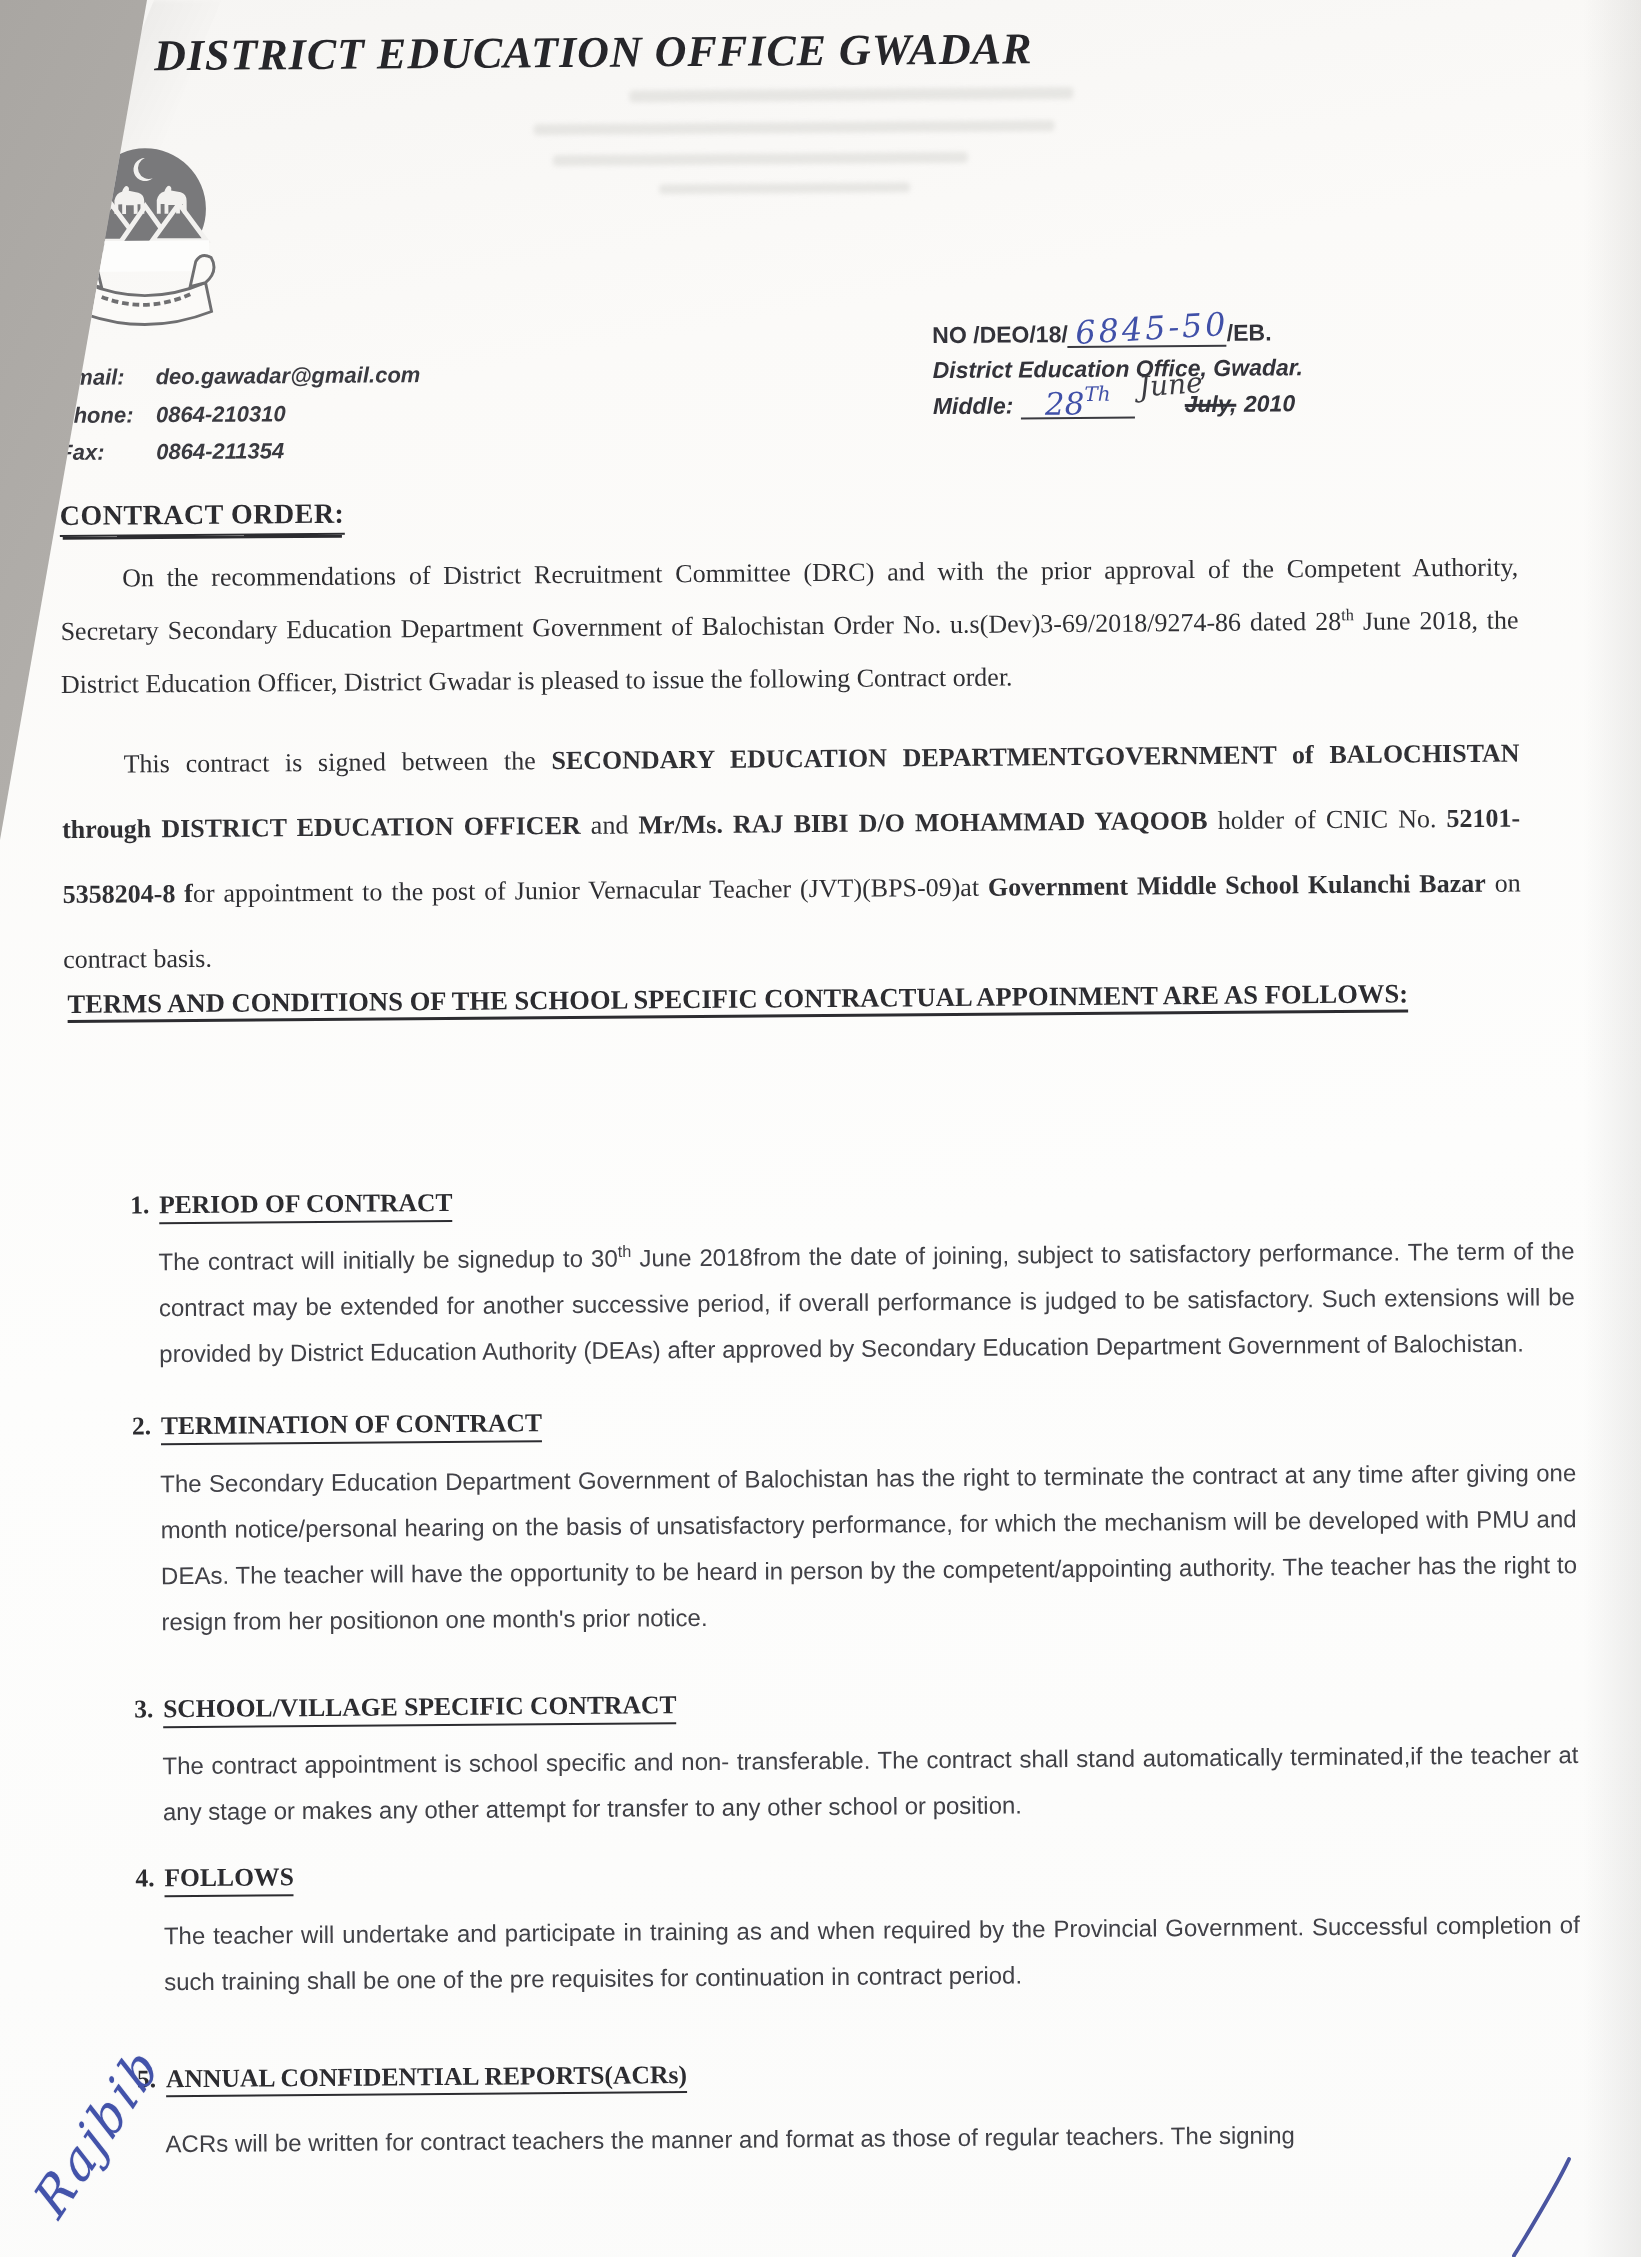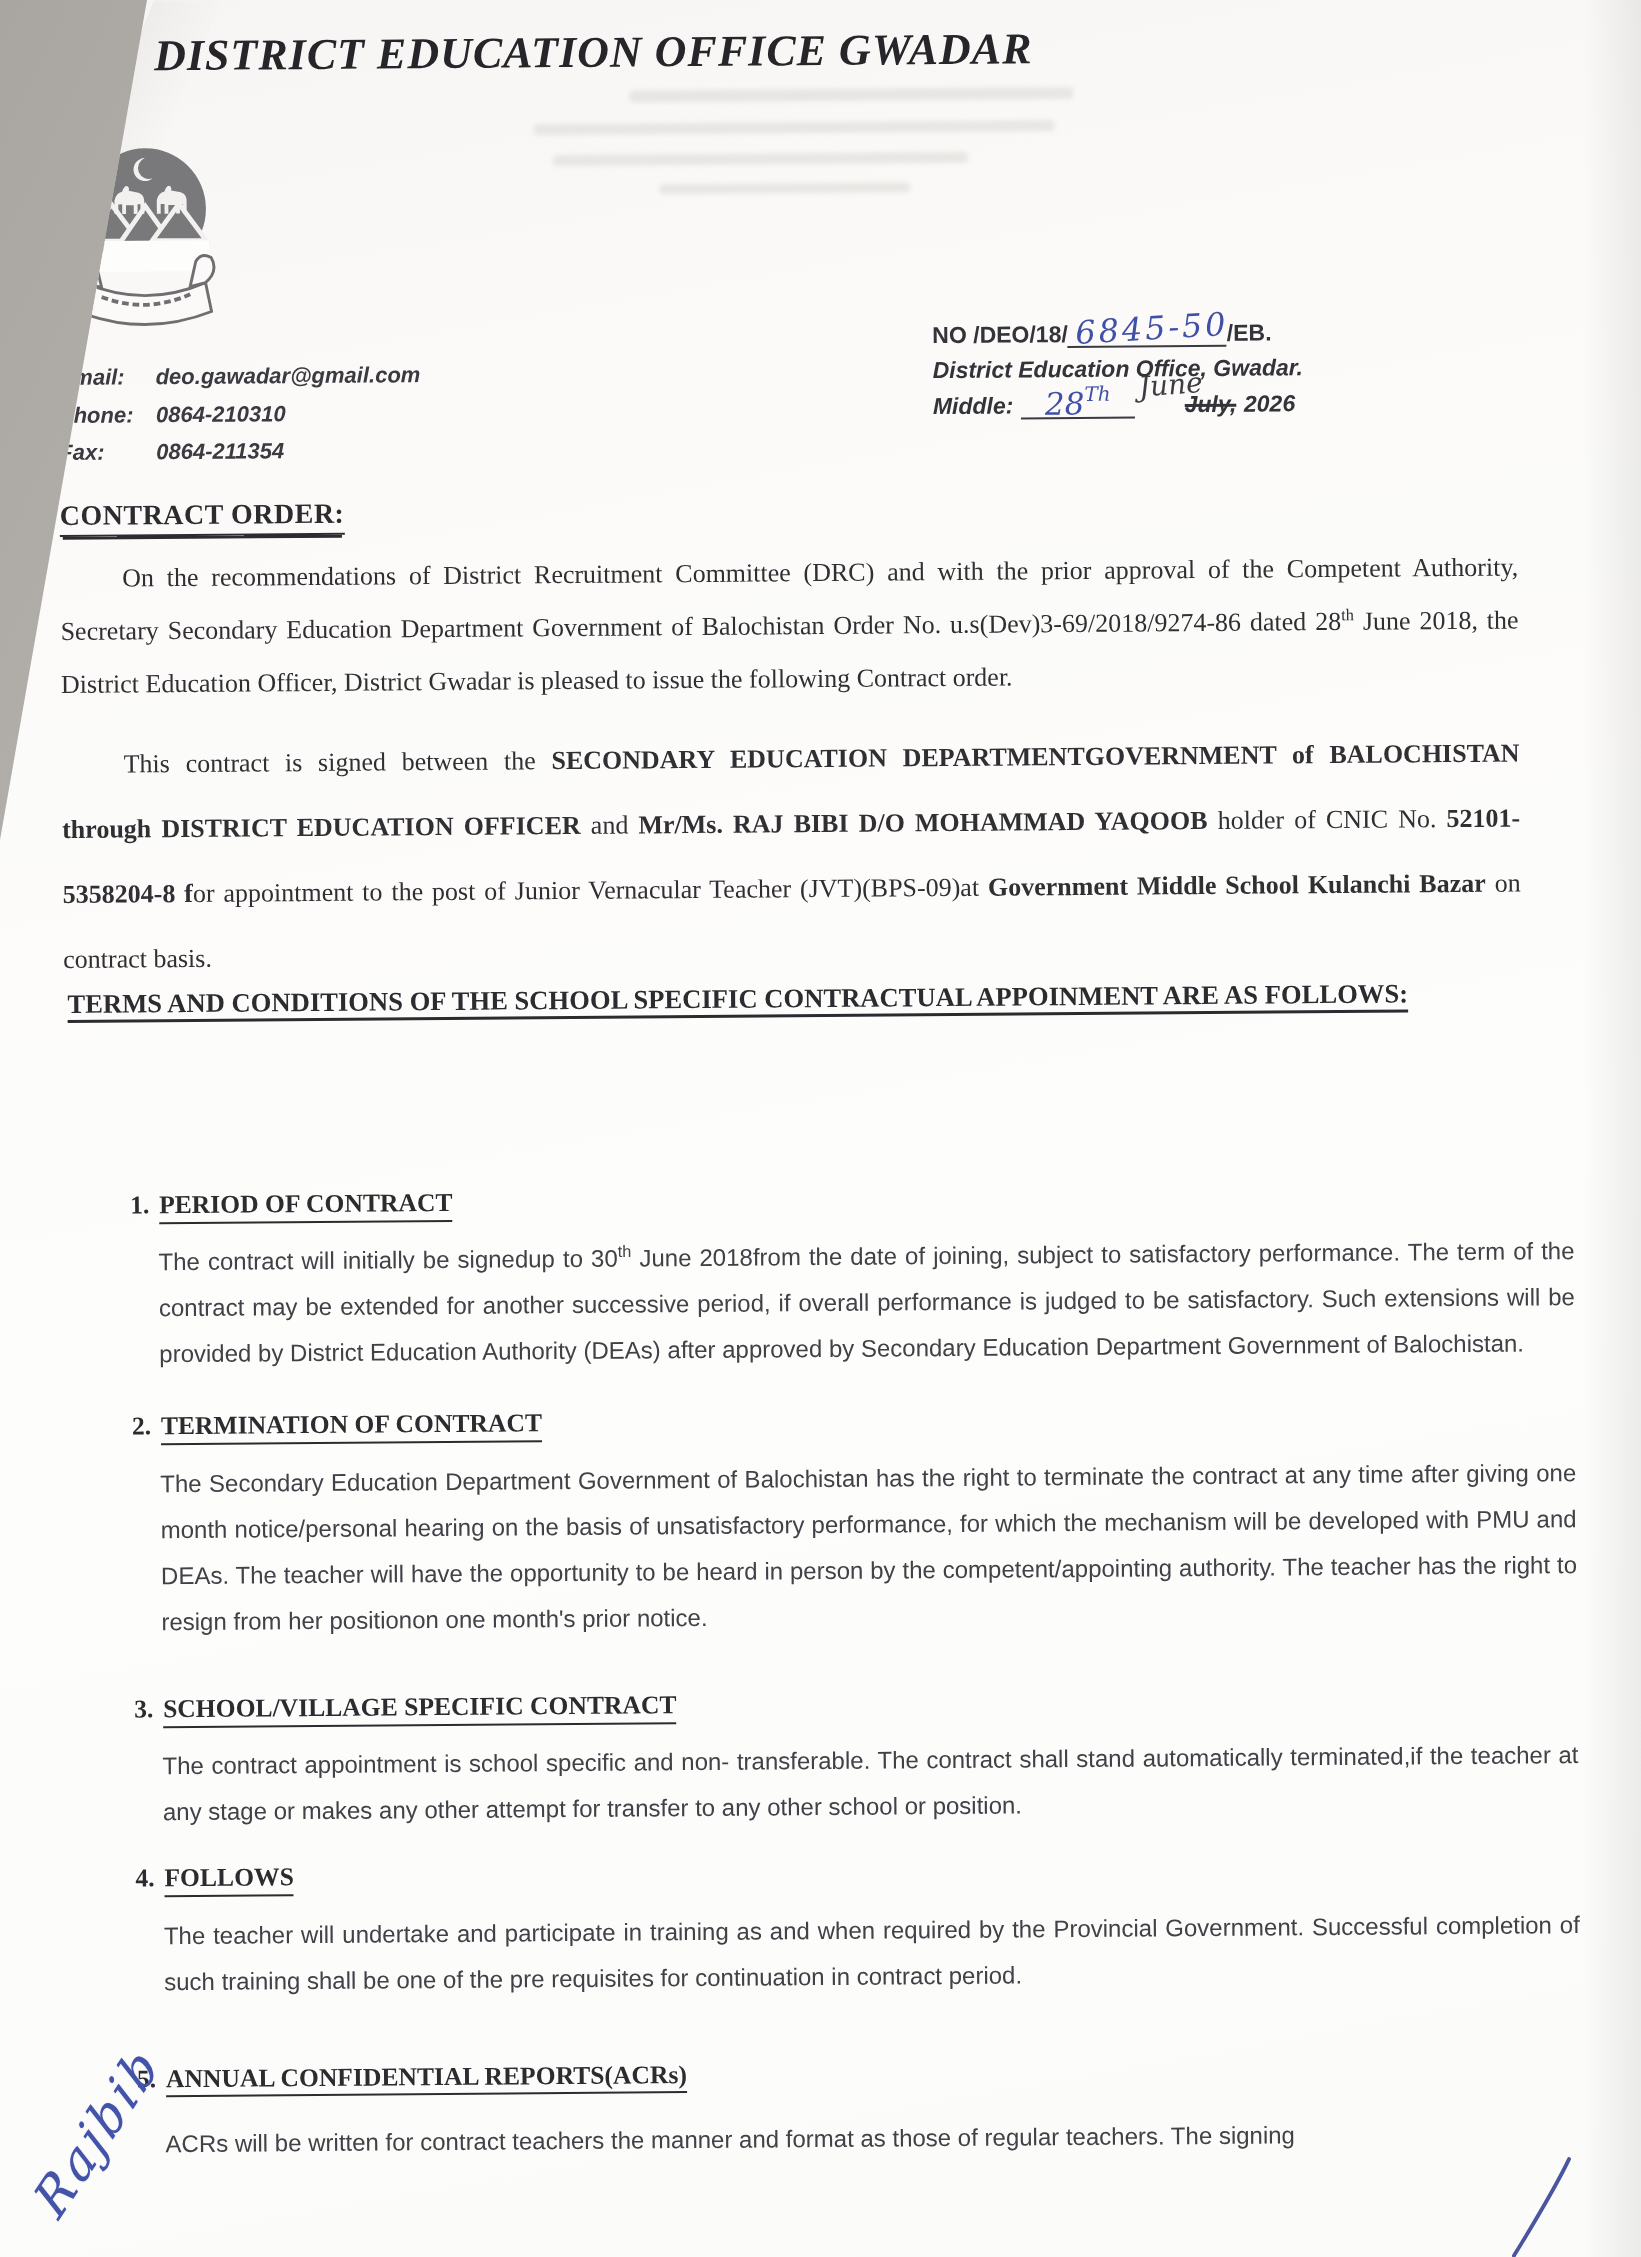--- a/index.html
+++ b/index.html
@@ -177,21 +177,21 @@
       <div class="ref-line2">District Education Office, Gwadar.</div>
       <div class="ref-line3">
         <span>Middle:</span>
         <span class="date-slot">
           <span class="hw hw-day"><span>28</span><span class="th">Th</span></span>
         </span>
         <span class="month-wrap">
           <span class="hw-month">June</span>
           <span class="struck">July,</span>
         </span>
-        <span style="margin-left:7.7px;">2026</span>
+        <span style="margin-left:7.7px;">2010</span>
       </div>
     </div>
 
     <div class="co-heading"><span class="u2">CONTRACT ORDER:</span></div>
 
     <div class="para para1"><span>On the recommendations of District Recruitment Committee (DRC) and with the prior approval of the Competent Authority, Secretary Secondary Education Department Government of Balochistan Order No. u.s(Dev)3-69/2018/9274-86 dated  28</span><sup class="s">th</sup><span> June 2018, the District Education Officer, District Gwadar is pleased to issue the following Contract order.</span></div>
 
     <div class="para para2"><span>This contract is signed between the </span><span class="b">SECONDARY EDUCATION DEPARTMENTGOVERNMENT of BALOCHISTAN through DISTRICT EDUCATION OFFICER</span><span> and </span><span class="b">Mr/Ms. RAJ BIBI D/O MOHAMMAD YAQOOB</span><span> holder of CNIC No. </span><span class="b">52101-5358204-8 f</span><span>or appointment to the post of Junior Vernacular Teacher (JVT)(BPS-09)at </span><span class="b">Government Middle School Kulanchi Bazar</span><span> on contract basis.</span></div>
 
     <div class="terms-heading">TERMS AND CONDITIONS OF THE SCHOOL SPECIFIC CONTRACTUAL APPOINMENT ARE AS FOLLOWS:</div>

